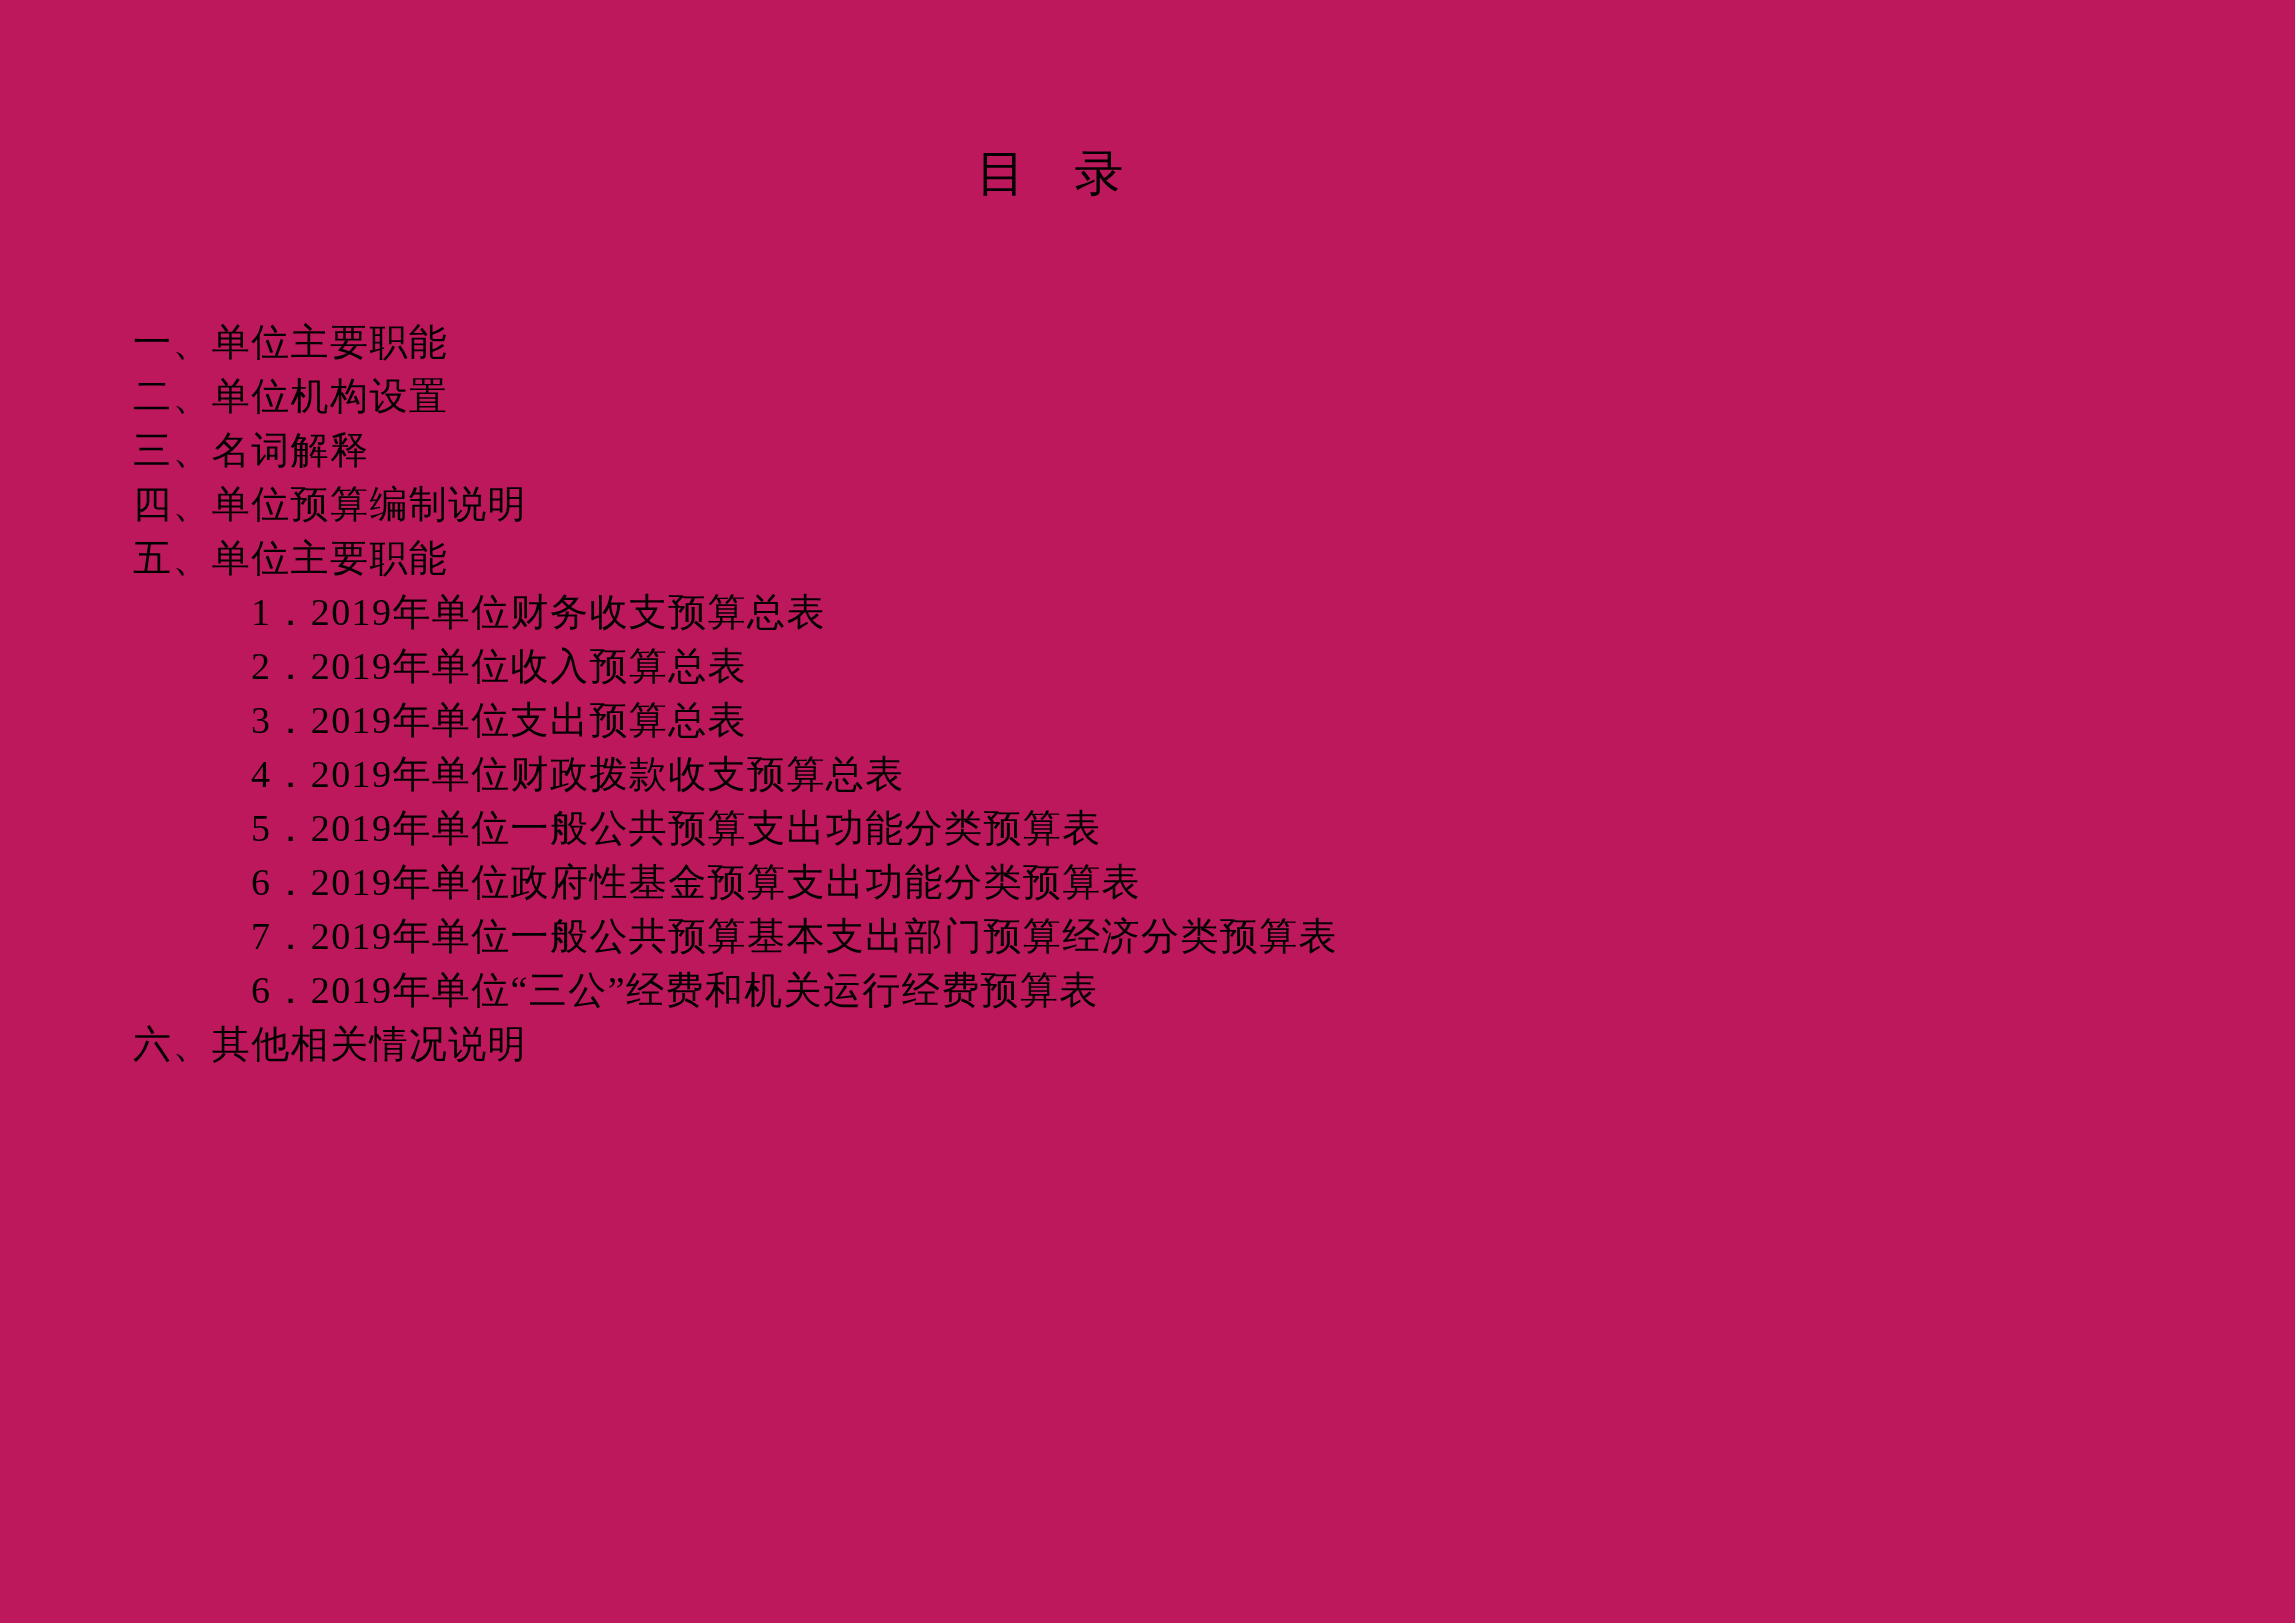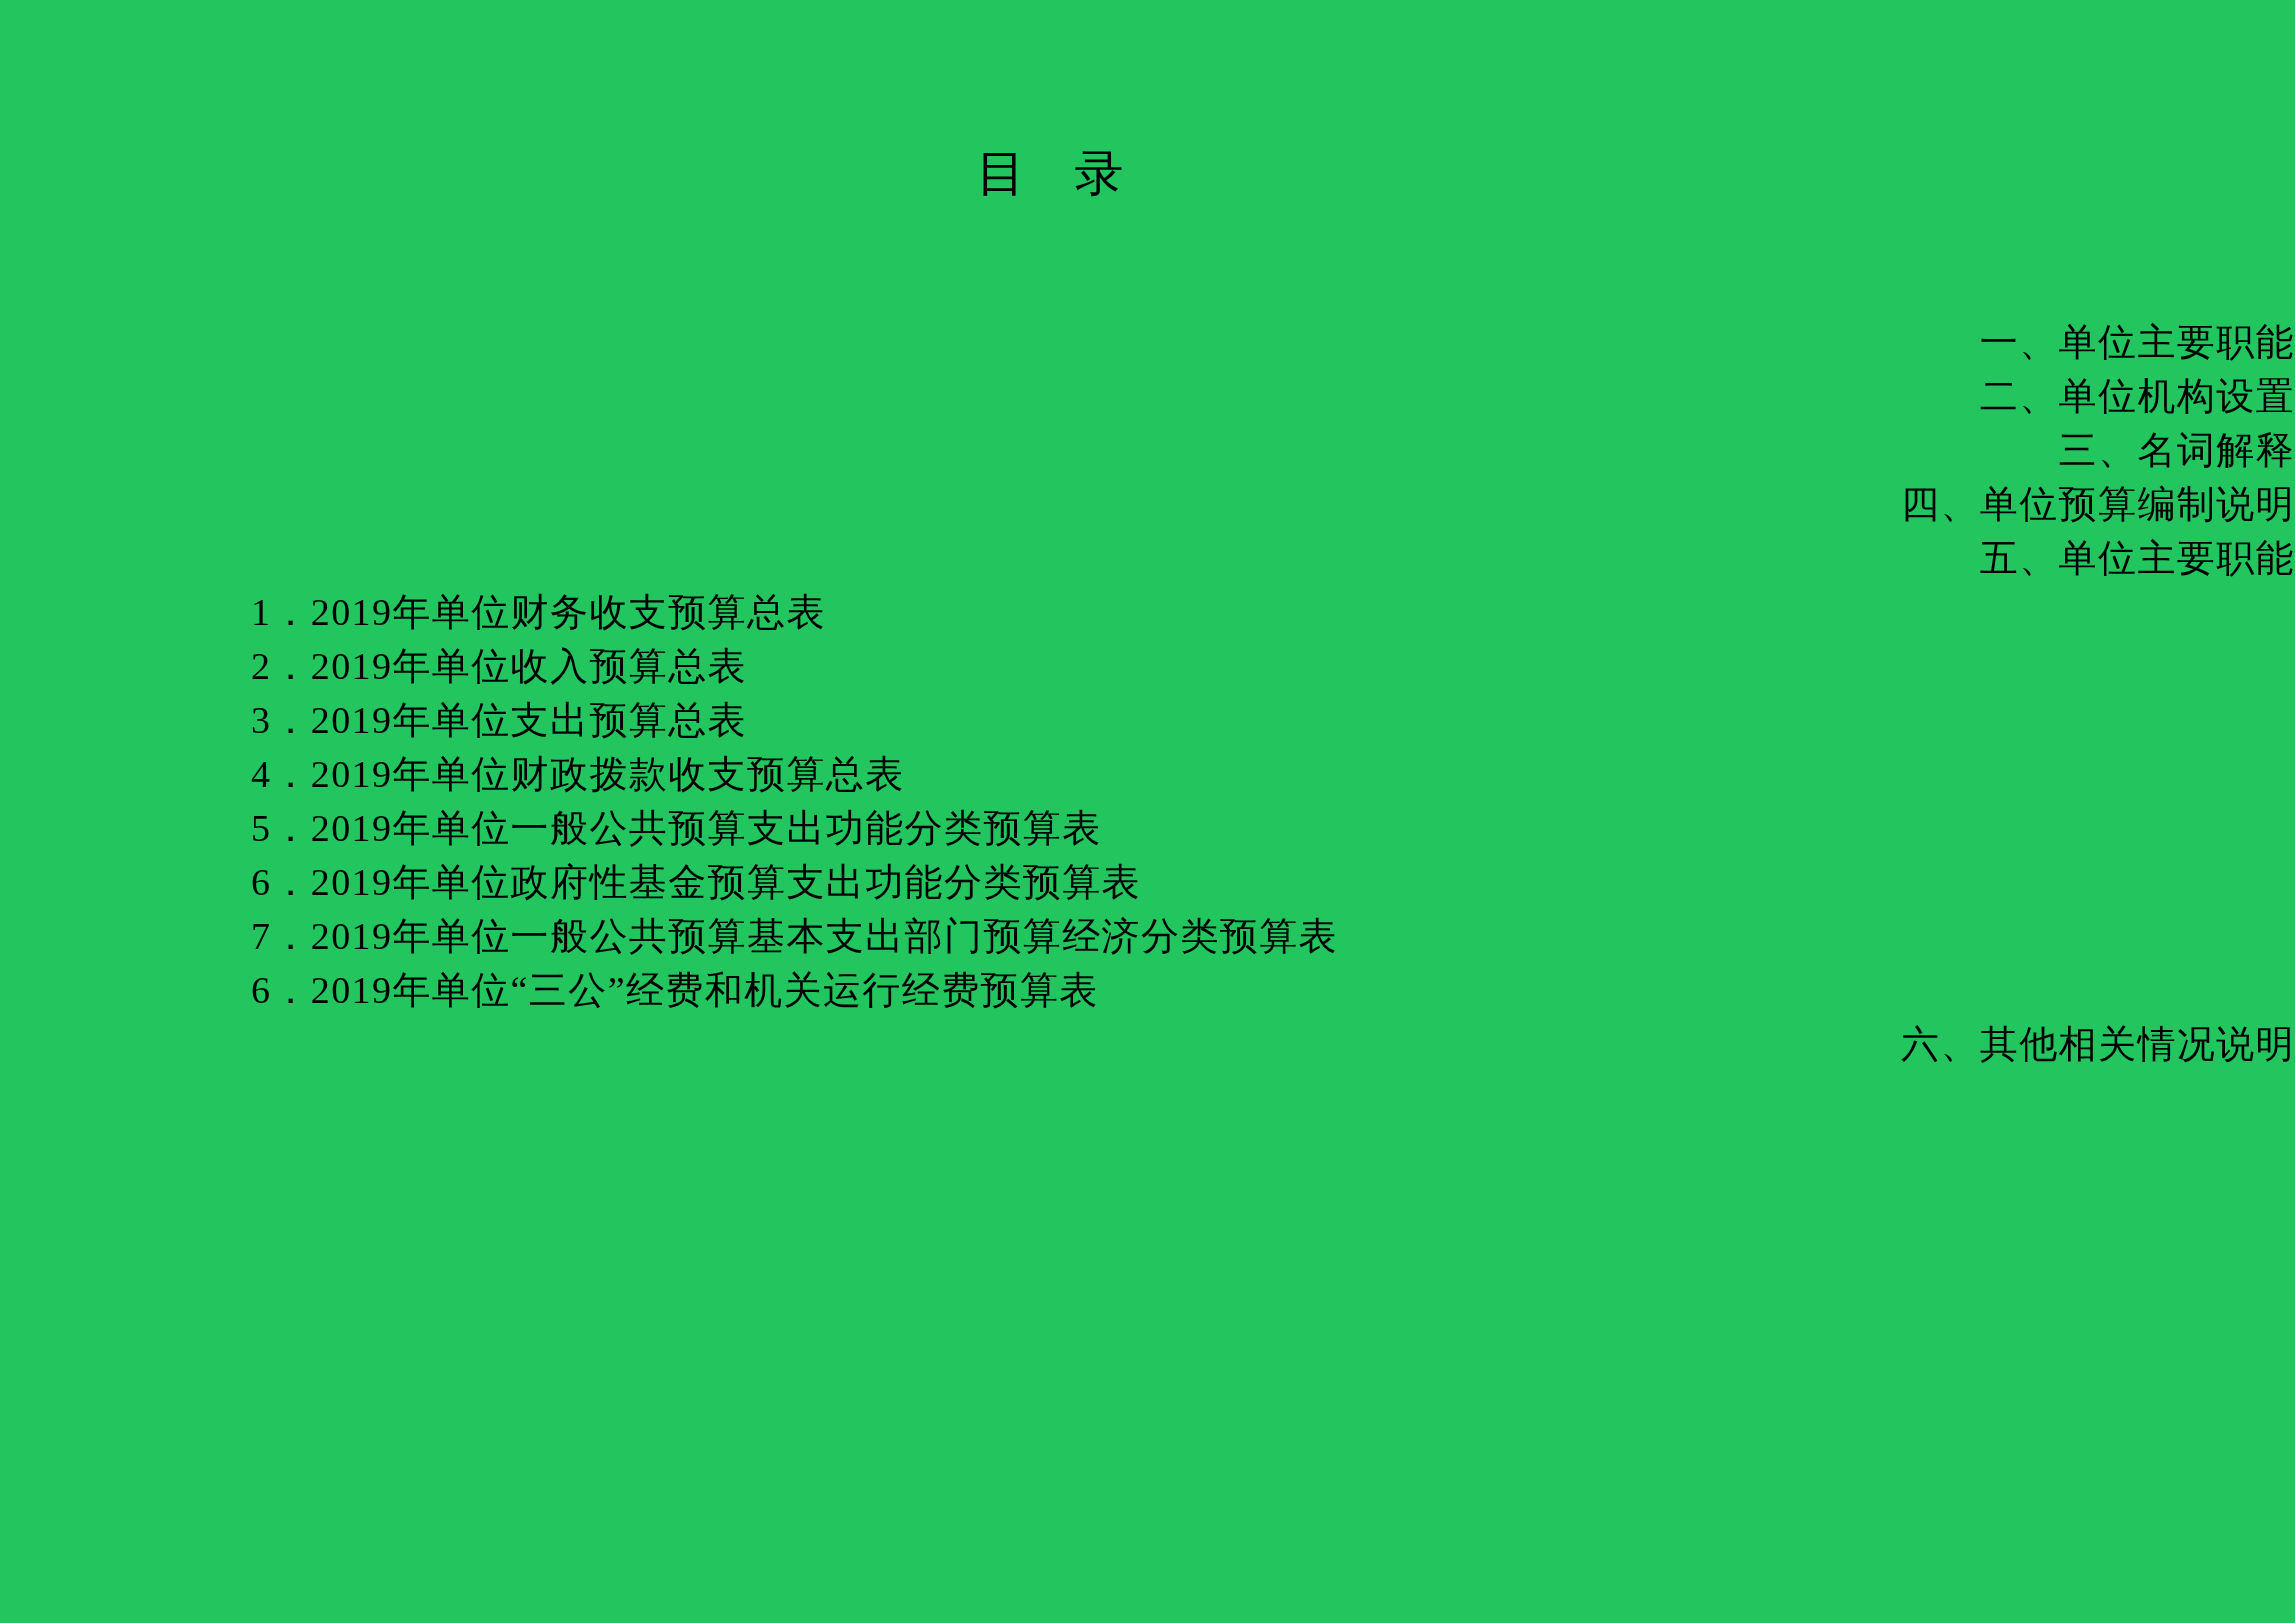--- a/index.html
+++ b/index.html
@@ -4,21 +4,21 @@
 <style>
   html, body {
     margin: 0;
     padding: 0;
     background: #ffffff;
   }
   .page {
     position: relative;
     width: 2295px;
     height: 1623px;
-    background: #22c55e;
+    background: #be185d;
     color: #000000;
     font-family: "Liberation Serif", "DejaVu Serif", serif;
     overflow: hidden;
   }
   .doc-title {
     position: absolute;
     top: 147px;
     left: 0;
     width: 2100px;
     text-align: center;
@@ -35,21 +35,20 @@
     right: 0;
   }
   .toc-row {
     font-size: 38px;
     line-height: 54px;
     letter-spacing: 1.4px;
     white-space: pre;
   }
   .toc-row.level-1 {
     padding-left: 133px;
-    text-align: right;
   }
   .toc-row.level-2 {
     padding-left: 218px;
     margin-left: 33px;
   }
 </style>
 </head>
 <body>
 
 <div class="page">

